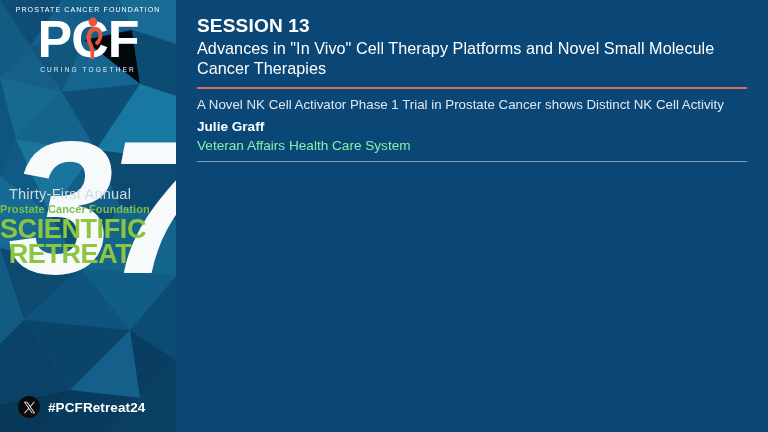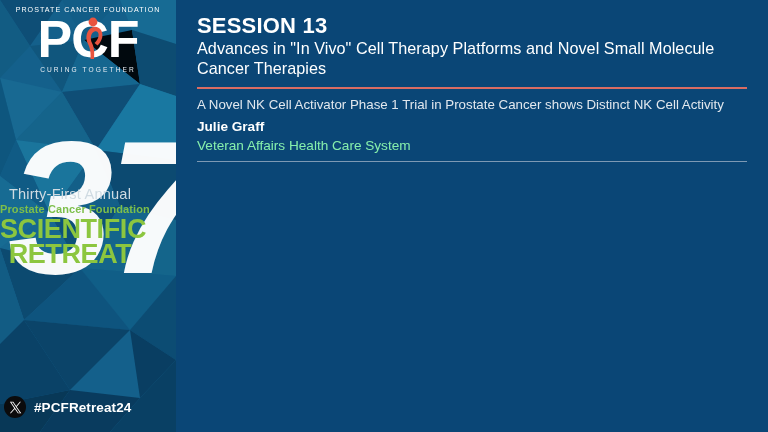--- a/index.html
+++ b/index.html
@@ -131,21 +131,21 @@
     color: #8cc63f;
     font-weight: 700;
     letter-spacing: -0.4px;
     line-height: 25px;
     white-space: nowrap;
   }
 
   
   #social-bar {
     position: absolute;
-    left: 4px;
+    left: 18px;
     bottom: 14px;
     display: flex;
     align-items: center;
     gap: 8px;
     z-index: 7;
   }
   #x-logo {
     width: 22px;
     height: 22px;
     border-radius: 50%;
@@ -163,21 +163,21 @@
   }
 
   
   #content {
     position: absolute;
     left: 197px;
     top: 14px;
     width: 551px;
   }
   #session-label {
-    font-size: 22px;
+    font-size: 19px;
     font-weight: 700;
     color: #ffffff;
     line-height: 24px;
     letter-spacing: 0.2px;
   }
   #session-title {
     font-size: 16.2px;
     font-weight: 400;
     color: #ffffff;
     line-height: 19.5px;

